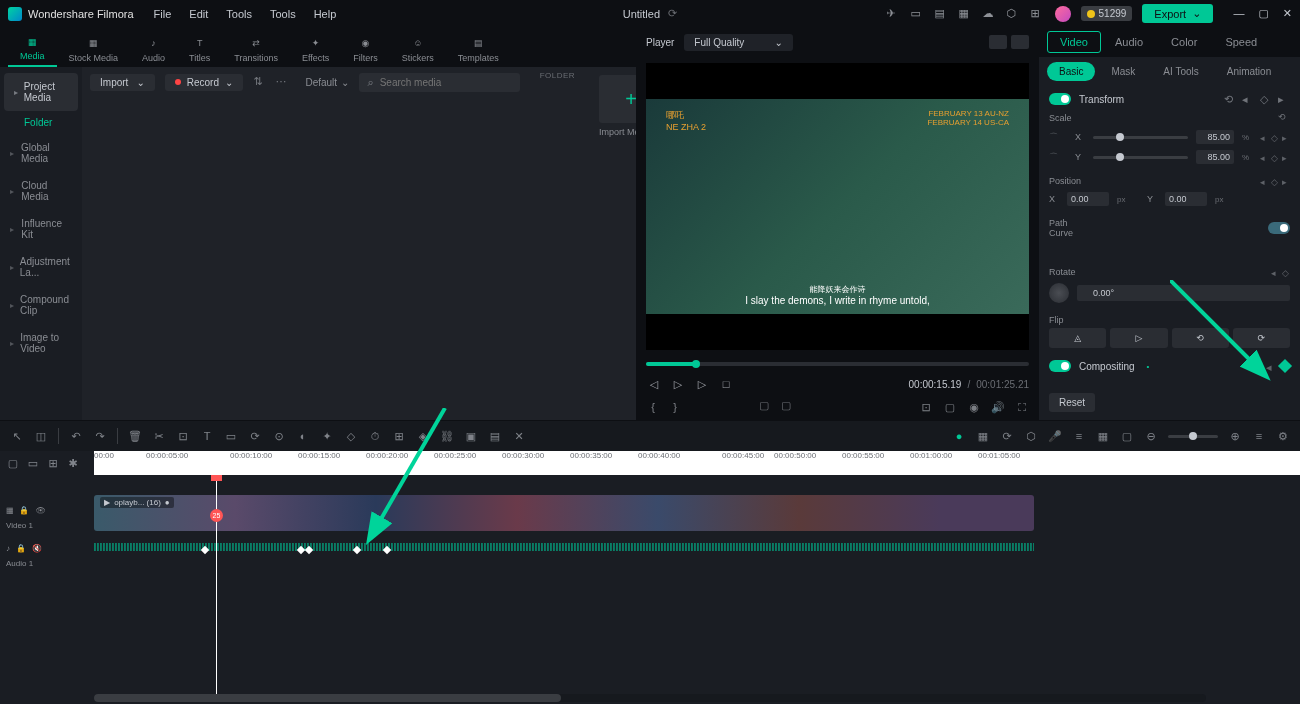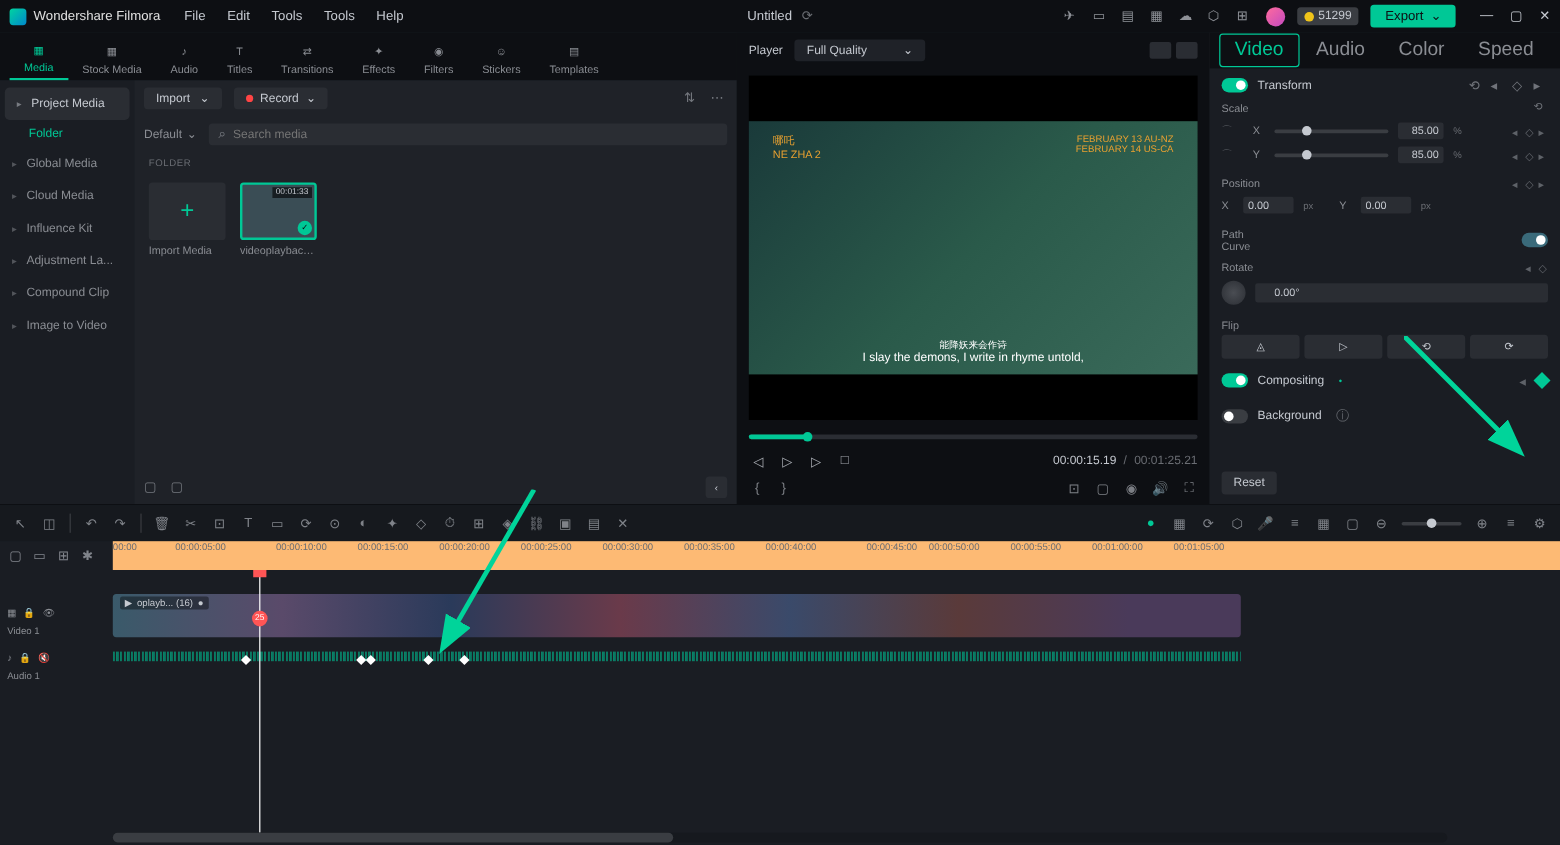--- a/index.html
+++ b/index.html
@@ -23,21 +23,21 @@
 .tab-strip { display: flex; padding: 4px 8px 0; background: #0d0f13; height: 40px; }
 .media-tab { display: flex; flex-direction: column; align-items: center; padding: 4px 12px; gap: 2px; cursor: pointer; font-size: 9px; color: #8a8d93; }
 .media-tab.active { color: #00c896; border-bottom: 2px solid #00c896; }
 .tab-icon { width: 18px; height: 18px; display: flex; align-items: center; justify-content: center; }
 .sidebar-content { display: flex; flex: 1; }
 .media-sidebar { width: 112px; background: #1a1d23; padding-top: 6px; }
 .sidebar-item { padding: 8px 10px; font-size: 10px; color: #8a8d93; cursor: pointer; display: flex; align-items: center; gap: 4px; }
 .sidebar-item.active { background: #2a2d33; color: #c5c9d0; border-radius: 4px; margin: 0 4px; }
 .sidebar-sub { padding: 6px 10px 6px 24px; font-size: 10px; color: #00c896; cursor: pointer; }
 .expand-arrow { width: 8px; font-size: 8px; opacity: 0.5; }
-.media-browser { flex: 1; background: #1f2228; display: flex; flex-direction: column; }
+.media-browser { flex: 1; background: #1f2228; display: flex; flex-direction: row; }
 .browser-toolbar { height: 30px; display: flex; align-items: center; padding: 0 8px; gap: 10px; }
 .import-btn { background: #2a2d33; padding: 3px 10px; border-radius: 3px; font-size: 10px; display: flex; align-items: center; gap: 8px; cursor: pointer; }
 .record-btn { background: #2a2d33; padding: 3px 10px; border-radius: 3px; font-size: 10px; display: flex; align-items: center; gap: 6px; cursor: pointer; justify-content: center; }
 .record-dot { width: 6px; height: 6px; background: #ff4444; border-radius: 50%; }
 .search-row { height: 30px; display: flex; align-items: center; padding: 0 8px; gap: 10px; }
 .default-dd { font-size: 10px; color: #8a8d93; display: flex; align-items: center; gap: 4px; cursor: pointer; }
 .search-box { flex: 1; background: #2a2d33; border-radius: 3px; padding: 3px 8px; display: flex; align-items: center; gap: 6px; }
 .search-input { background: transparent; border: none; color: #c5c9d0; font-size: 10px; flex: 1; outline: none; }
 .folder-label { padding: 4px 12px; font-size: 8px; color: #6a6d73; letter-spacing: 0.5px; }
 .media-grid { padding: 8px 12px; display: flex; gap: 12px; }
@@ -70,21 +70,21 @@
 .progress-thumb { position: absolute; left: 13%; top: 50%; transform: translate(-50%, -50%); width: 8px; height: 8px; background: #00c896; border-radius: 50%; }
 .control-row { display: flex; align-items: center; gap: 10px; }
 .play-controls { display: flex; gap: 8px; }
 .play-btn { width: 16px; height: 16px; cursor: pointer; opacity: 0.8; display: flex; align-items: center; justify-content: center; }
 .time-display { margin-left: auto; display: flex; gap: 6px; font-size: 10px; }
 .time-total { color: #6a6d73; }
 .sub-controls { display: flex; align-items: center; gap: 8px; margin-top: 8px; }
 .sub-btn { width: 14px; height: 14px; opacity: 0.6; cursor: pointer; display: flex; align-items: center; justify-content: center; }
 .right-panel { flex: 1; background: #1a1d23; display: flex; flex-direction: column; }
 .prop-tabs { height: 30px; display: flex; align-items: center; padding: 0 8px; background: #0d0f13; }
-.prop-tab { padding: 6px 14px; font-size: 16px; color: #8a8d93; cursor: pointer; }
+.prop-tab { padding: 6px 14px; font-size: 11px; color: #8a8d93; cursor: pointer; }
 .prop-tab.active { color: #00c896; border: 1px solid #00c896; border-radius: 3px; padding: 4px 12px; }
 .sub-tabs { height: 28px; display: flex; align-items: center; gap: 4px; padding: 0 8px; }
 .sub-tab { padding: 4px 12px; font-size: 10px; color: #8a8d93; cursor: pointer; border-radius: 10px; }
 .sub-tab.active { background: #00c896; color: #0d0f13; }
 .prop-content { flex: 1; padding: 4px 10px; overflow-y: auto; }
 .prop-section { margin-bottom: 8px; }
 .section-header { display: flex; align-items: center; gap: 8px; padding: 4px 0; }
 .toggle-switch { width: 22px; height: 12px; background: #00c896; border-radius: 6px; position: relative; cursor: pointer; }
 .toggle-switch.off { background: #3a3d42; }
 .toggle-knob { width: 8px; height: 8px; background: #fff; border-radius: 50%; position: absolute; top: 2px; right: 2px; }
@@ -110,21 +110,21 @@
 .diamond-active { width: 10px; height: 10px; background: #00c896; transform: rotate(45deg); cursor: pointer; }
 .timeline-area { height: 284px; background: #1a1d23; border-top: 1px solid #0d0f13; display: flex; flex-direction: column; }
 .timeline-toolbar { height: 30px; display: flex; align-items: center; padding: 0 10px; gap: 10px; background: #16191e; }
 .tl-icon { width: 14px; height: 14px; opacity: 0.6; cursor: pointer; display: flex; align-items: center; justify-content: center; }
 .tl-sep { width: 1px; height: 16px; background: #3a3d42; }
 .tl-right { margin-left: auto; display: flex; align-items: center; gap: 10px; }
 .zoom-slider { width: 50px; height: 3px; background: #3a3d42; border-radius: 2px; position: relative; }
 .zoom-thumb { position: absolute; left: 50%; top: 50%; transform: translate(-50%,-50%); width: 8px; height: 8px; background: #c5c9d0; border-radius: 50%; }
 .ruler-row { height: 24px; display: flex; }
 .ruler-left { width: 94px; display: flex; align-items: center; padding: 0 6px; gap: 6px; }
-.ruler-track { flex: 1; position: relative; background: #fdba74; }
+.ruler-track { flex: 1; position: relative; background: #ffffff; }
 .ruler-tick { position: absolute; top: 0; font-size: 8px; color: #6a6d73; }
 .tracks-area { flex: 1; position: relative; overflow: hidden; }
 .track-row { display: flex; height: 46px; margin-top: 20px; }
 .track-header { width: 94px; display: flex; align-items: center; padding: 0 6px; gap: 6px; font-size: 8px; color: #8a8d93; flex-direction: column; justify-content: center; align-items: flex-start; }
 .track-header-icons { display: flex; gap: 6px; }
 .track-body { flex: 1; position: relative; }
 .video-clip { position: absolute; left: 0; width: 940px; height: 36px; background: linear-gradient(90deg, #3a5a6a 0%, #5a4a6a 15%, #2a3a5a 30%, #6a3a4a 45%, #3a4a6a 60%, #5a3a3a 75%, #4a3a5a 90%); border-radius: 3px; top: 0; }
 .clip-label { position: absolute; left: 6px; top: 2px; font-size: 8px; background: rgba(0,0,0,0.4); padding: 1px 4px; border-radius: 2px; display: flex; align-items: center; gap: 4px; }
 .clip-waveform { position: absolute; bottom: -10px; left: 0; width: 940px; height: 8px; background: repeating-linear-gradient(90deg, #00c896 0px, #00a080 2px, transparent 2px, transparent 3px); opacity: 0.6; }
 .playhead { position: absolute; left: 310px; top: 0; width: 1px; height: 100%; background: #fff; }
@@ -366,20 +366,26 @@
     </div>
   </div>
 
   <div class="right-panel">
     <div class="prop-tabs">
       <div class="prop-tab active">Video</div>
       <div class="prop-tab">Audio</div>
       <div class="prop-tab">Color</div>
       <div class="prop-tab">Speed</div>
     </div>
+    <div class="sub-tabs">
+      <div class="sub-tab active">Basic</div>
+      <div class="sub-tab">Mask</div>
+      <div class="sub-tab">AI Tools</div>
+      <div class="sub-tab">Animation</div>
+    </div>
     <div class="prop-content">
 
       <div class="prop-section">
         <div class="section-header">
           <div class="toggle-switch">
               <div class="toggle-knob"></div>
             </div>
           <span class="section-title">Transform</span>
           <div class="section-icons">
             <span class="ic">⟲</span>
@@ -437,21 +443,21 @@
           <span class="prop-label-sm" style="margin-left:12px">Y</span>
           <input class="pos-input" value="0.00" style="">
           <span class="unit">px</span>
         </div>
         <div class="prop-row" style="margin-top:6px">
           <span class="prop-label">Path Curve</span>
           <div class="toggle-switch" style="margin-left:auto;background:#3a6a7a">
               <div class="toggle-knob"></div>
             </div>
         </div>
-        <div class="prop-row" style="margin-top:2px">
+        <div class="prop-row" style="margin-top:23px">
           <span class="prop-label">Rotate</span>
           <div class="keyframe-icons" style="margin-left:auto">
               <span class="kf-ic">◂</span>
               <span class="kf-ic">◇</span>
             </div>
         </div>
         <div class="prop-row">
           <div class="rotate-dial"></div>
           <input class="rotate-input" value="0.00°" style="">
         </div>

